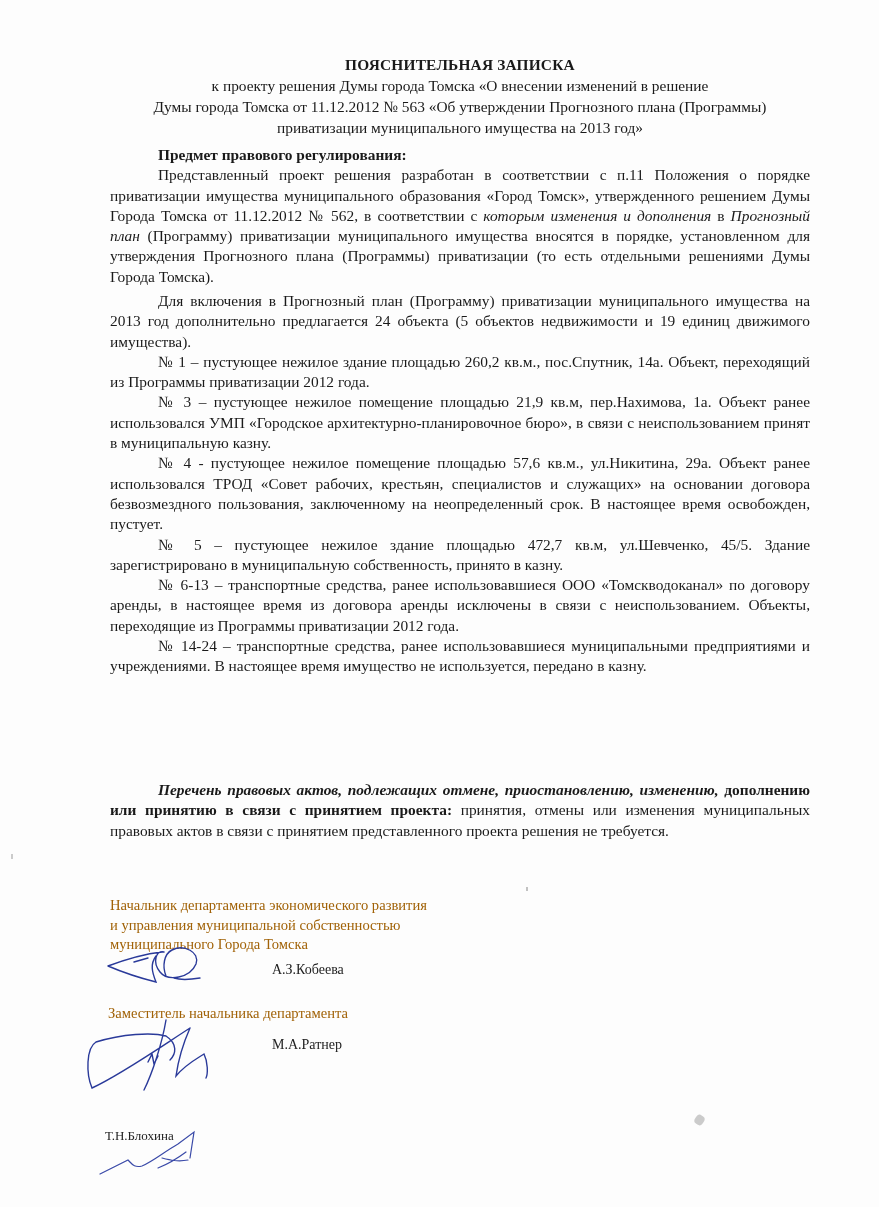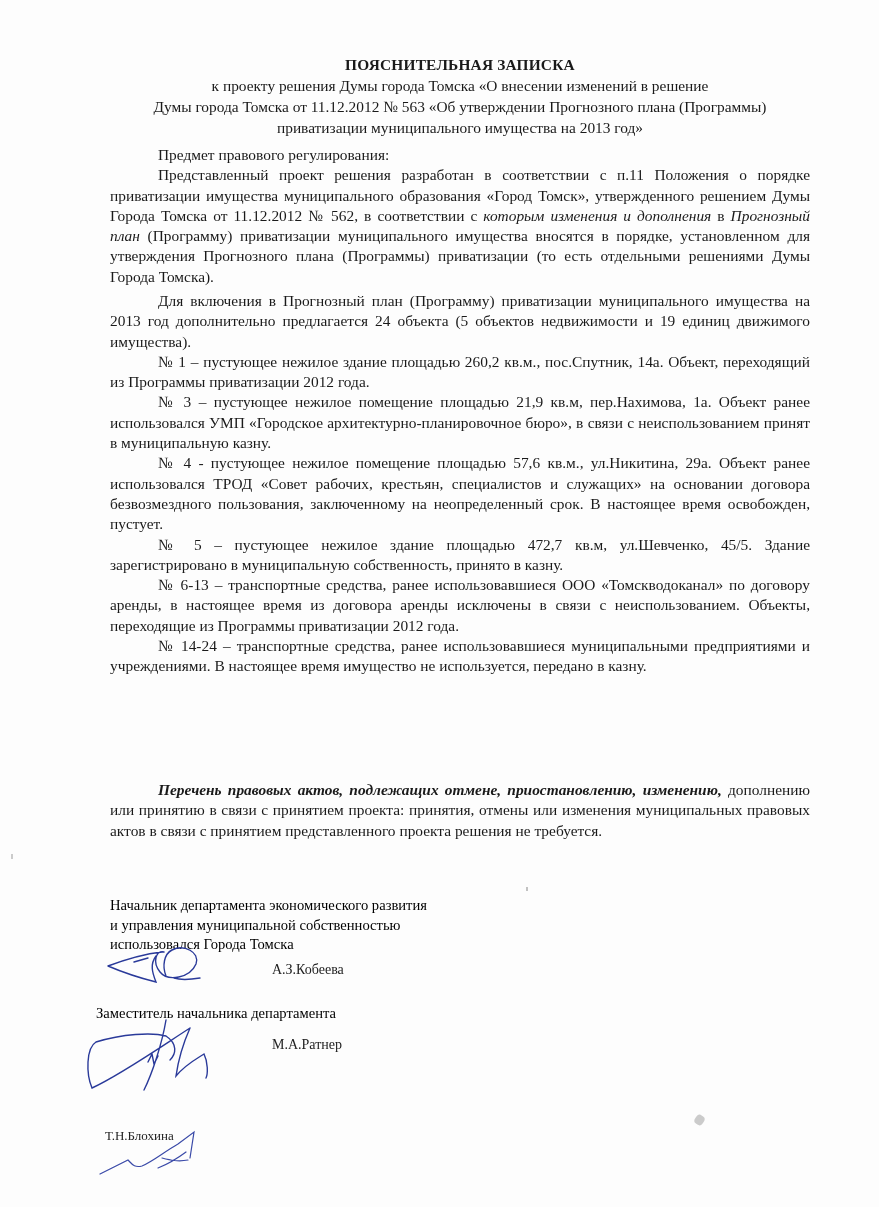--- a/index.html
+++ b/index.html
@@ -39,31 +39,31 @@
     .body-block {
       position: absolute;
       left: 110px;
       width: 700px;
       font-size: 15.4px;
       line-height: 20.3px;
       text-align: justify;
     }
     .indent { text-indent: 48px; }
     .section-heading {
-      font-weight: normal;
+      font-weight: bold;
     }
     .p { margin: 0; }
     .italic { font-style: italic; }
     .bold-italic { font-weight: bold; font-style: italic; }
     .signature-block {
       position: absolute;
       font-family: "Liberation Serif", "DejaVu Serif", serif;
       font-size: 14.6px;
       line-height: 19.5px;
-      color: #000000;
+      color: #a16207;
     }
     .sig-name {
       position: absolute;
       font-size: 14px;
       color: #222;
     }
     .sign {
       position: absolute;
     }
     .speck {
@@ -97,28 +97,28 @@
     <p class="p indent"><span>№ 14-24</span><span> – транспортные средства, ранее использовавшиеся муниципальными предприятиями и учреждениями. В настоящее время имущество не используется, передано в казну.</span></p>
   </div>
 
   <div class="body-block" style="top:780px;">
     <p class="p indent"><span class="bold-italic">Перечень правовых актов, подлежащих отмене, приостановлению, изменению,</span> <span class="section-heading">дополнению или принятию в связи с принятием проекта:</span><span> принятия, отмены или изменения муниципальных правовых актов в связи с принятием представленного проекта решения не требуется.</span></p>
   </div>
 
   <div class="signature-block" style="left:110px; top:896px;">
     <div>Начальник департамента экономического развития</div>
     <div>и управления муниципальной собственностью</div>
-    <div>использовался Города Томска</div>
+    <div>муниципального Города Томска</div>
   </div>
   <div class="sig-name" style="left:272px; top:962px;">А.З.Кобеева</div>
   <svg class="sign" style="left:104px; top:942px;" width="110" height="44" viewBox="0 0 110 44">
     <path d="M4 24 C 20 18, 40 12, 58 10 M 4 24 C 18 30, 36 36, 52 40 C 48 30, 46 22, 52 14 M 30 20 L 44 16 M 60 10 C 52 8, 48 20, 56 30 C 64 40, 86 36, 92 22 C 96 10, 80 2, 68 8 C 60 12, 58 24, 62 34 M 70 36 C 76 38, 84 38, 96 36" fill="none" stroke="#2a3a9a" stroke-width="1.4" stroke-linecap="round"></path>
   </svg>
 
-  <div class="signature-block" style="left:96px; top:1004px;">
+  <div class="signature-block" style="left:108px; top:1004px;">
     <div>Заместитель начальника департамента</div>
   </div>
   <div class="sig-name" style="left:272px; top:1037px;">М.А.Ратнер</div>
   <svg class="sign" style="left:82px; top:1014px;" width="150" height="80" viewBox="0 0 150 80">
     <path d="M14 28 C 4 34, 4 60, 10 74 C 40 60, 80 32, 108 14 M 14 28 C 40 20, 70 18, 84 22 C 96 30, 94 40, 88 46 M 84 6 C 80 30, 70 60, 62 76 M 108 14 C 100 32, 96 48, 94 62 C 104 50, 116 44, 122 40 C 126 48, 126 60, 124 64 M 66 48 L 70 40 L 72 50 L 76 42" fill="none" stroke="#2a3a9a" stroke-width="1.4" stroke-linecap="round"></path>
   </svg>
 
   <div class="sig-name" style="left:105px; top:1128px; font-size:13px;">Т.Н.Блохина</div>
   <svg class="sign" style="left:98px; top:1130px;" width="110" height="50" viewBox="0 0 110 50">
     <path d="M2 44 C 14 38, 22 34, 30 30 C 34 34, 36 38, 44 36 C 54 32, 66 22, 80 14 L 96 2 L 92 28 M 60 38 C 70 34, 80 28, 88 22 M 64 28 C 72 30, 80 32, 90 30" fill="none" stroke="#3a4aa8" stroke-width="1.2" stroke-linecap="round"></path>

